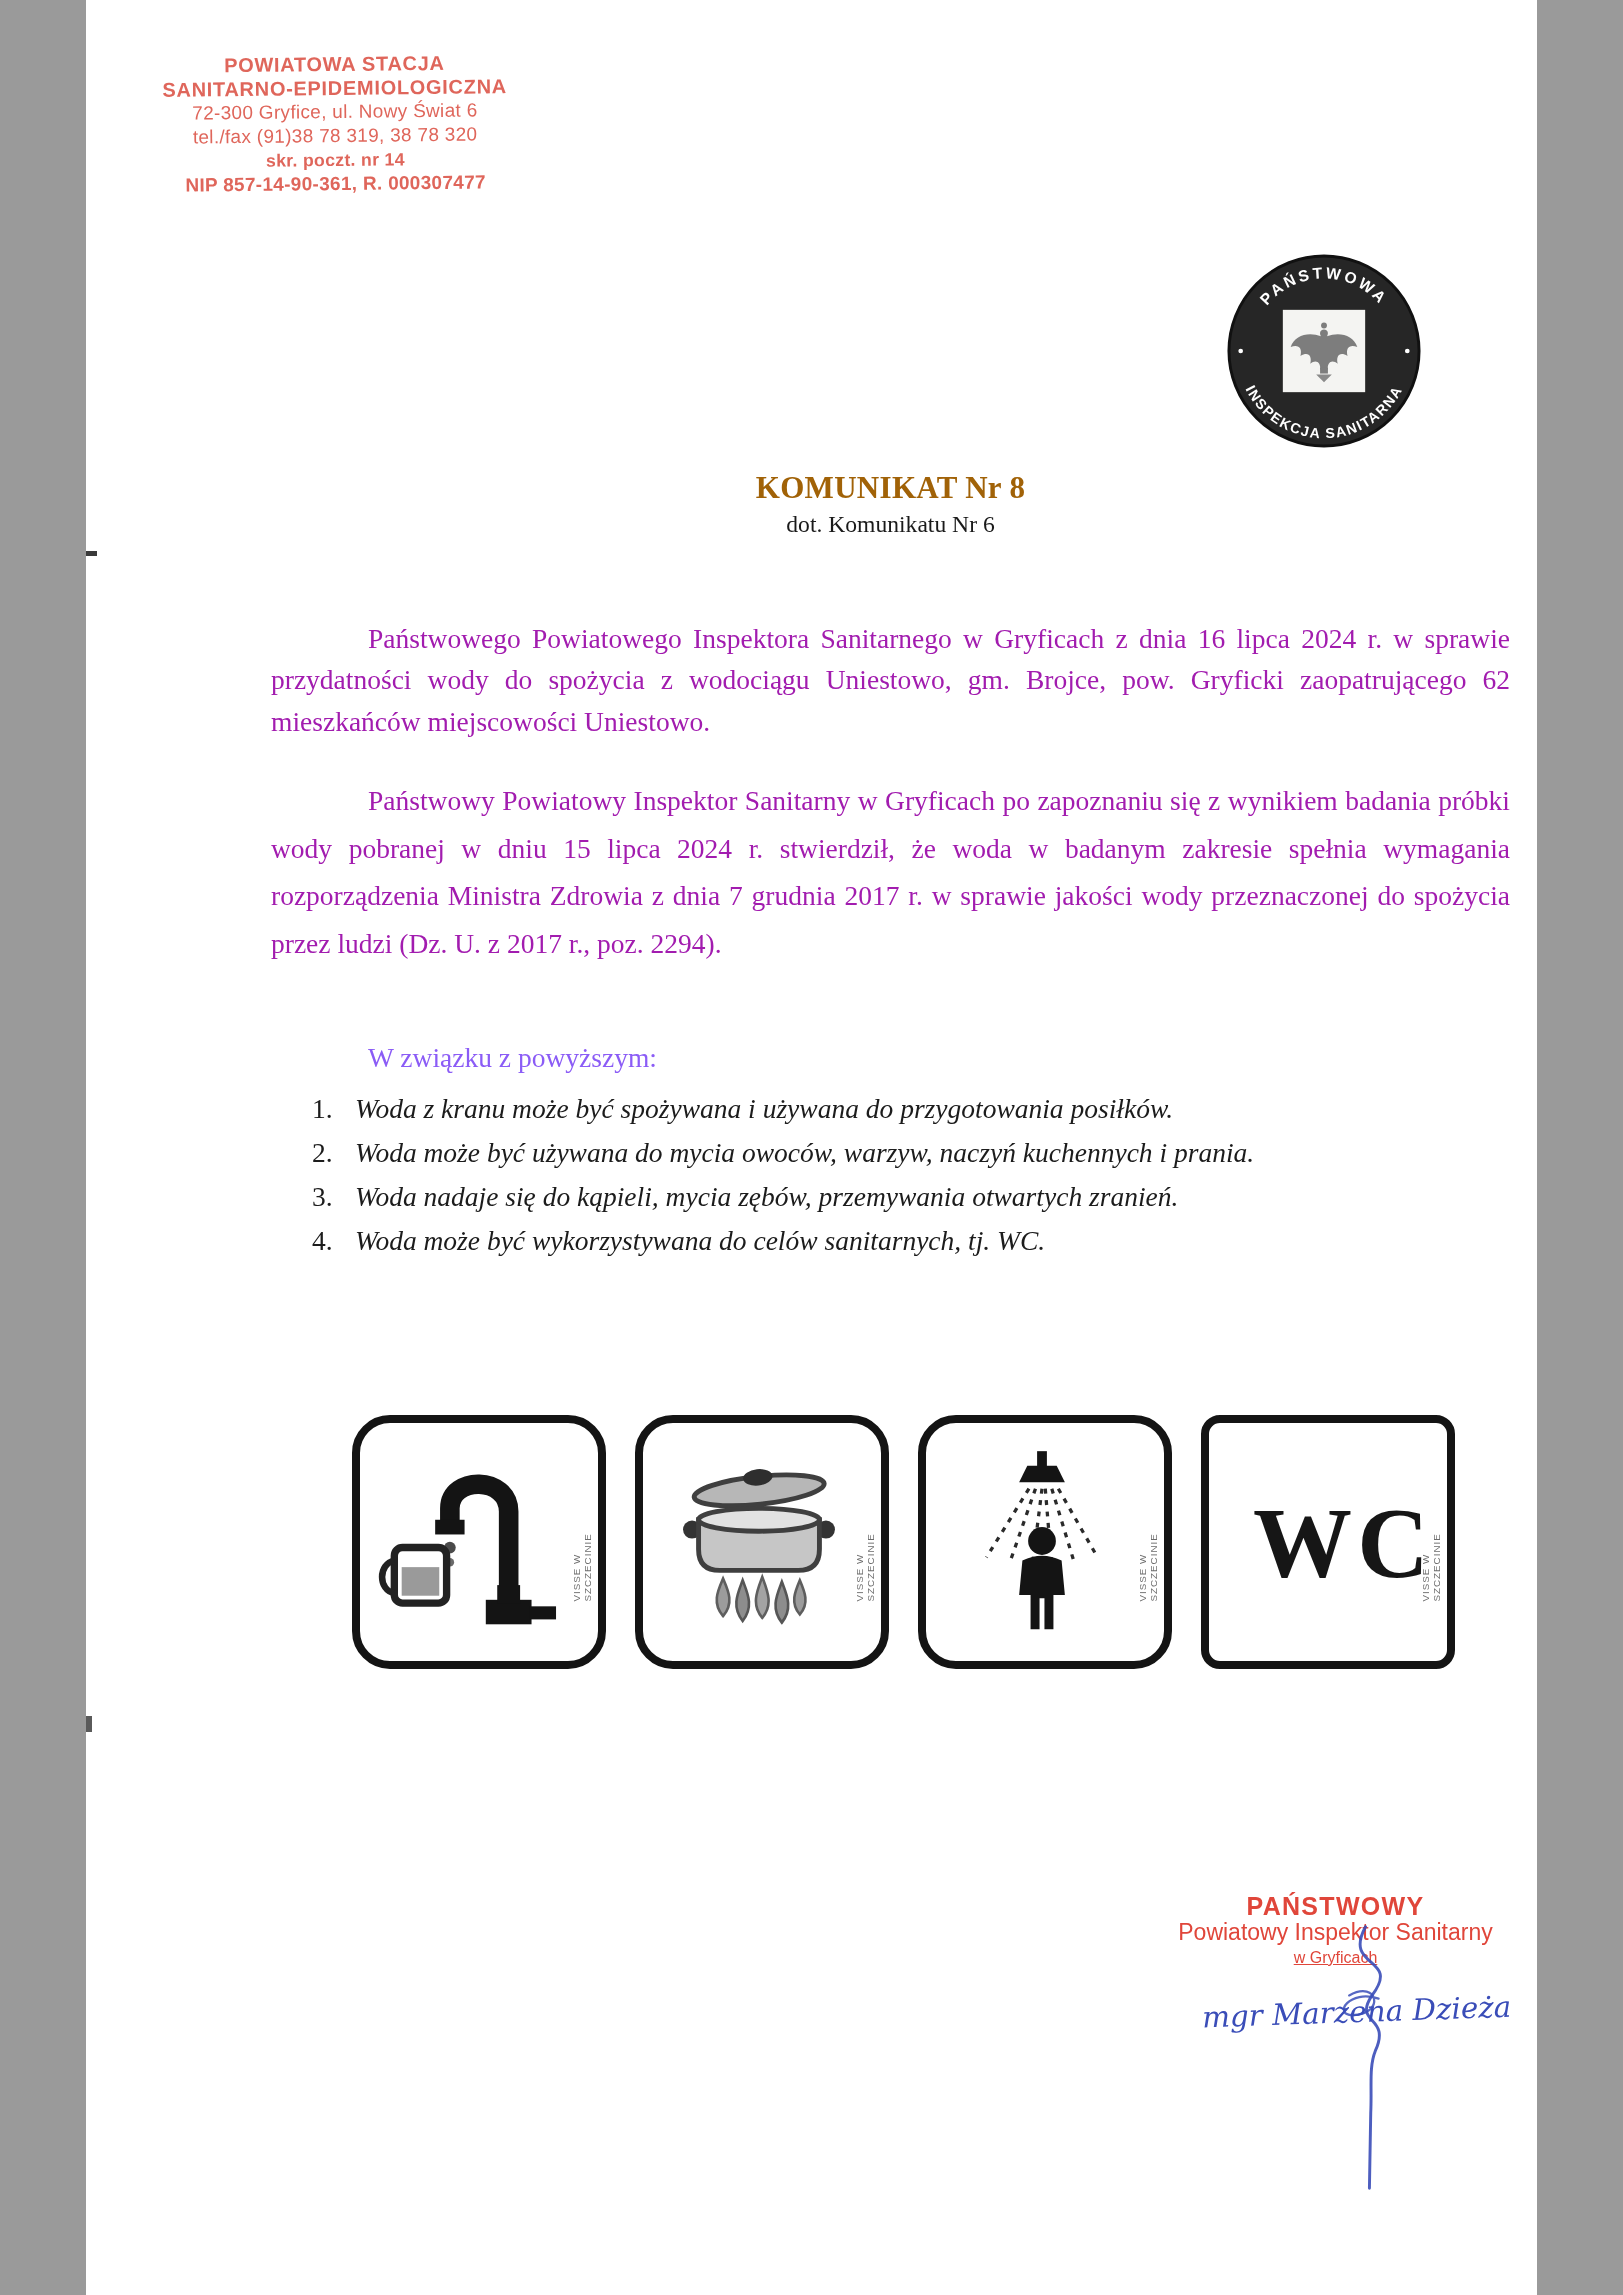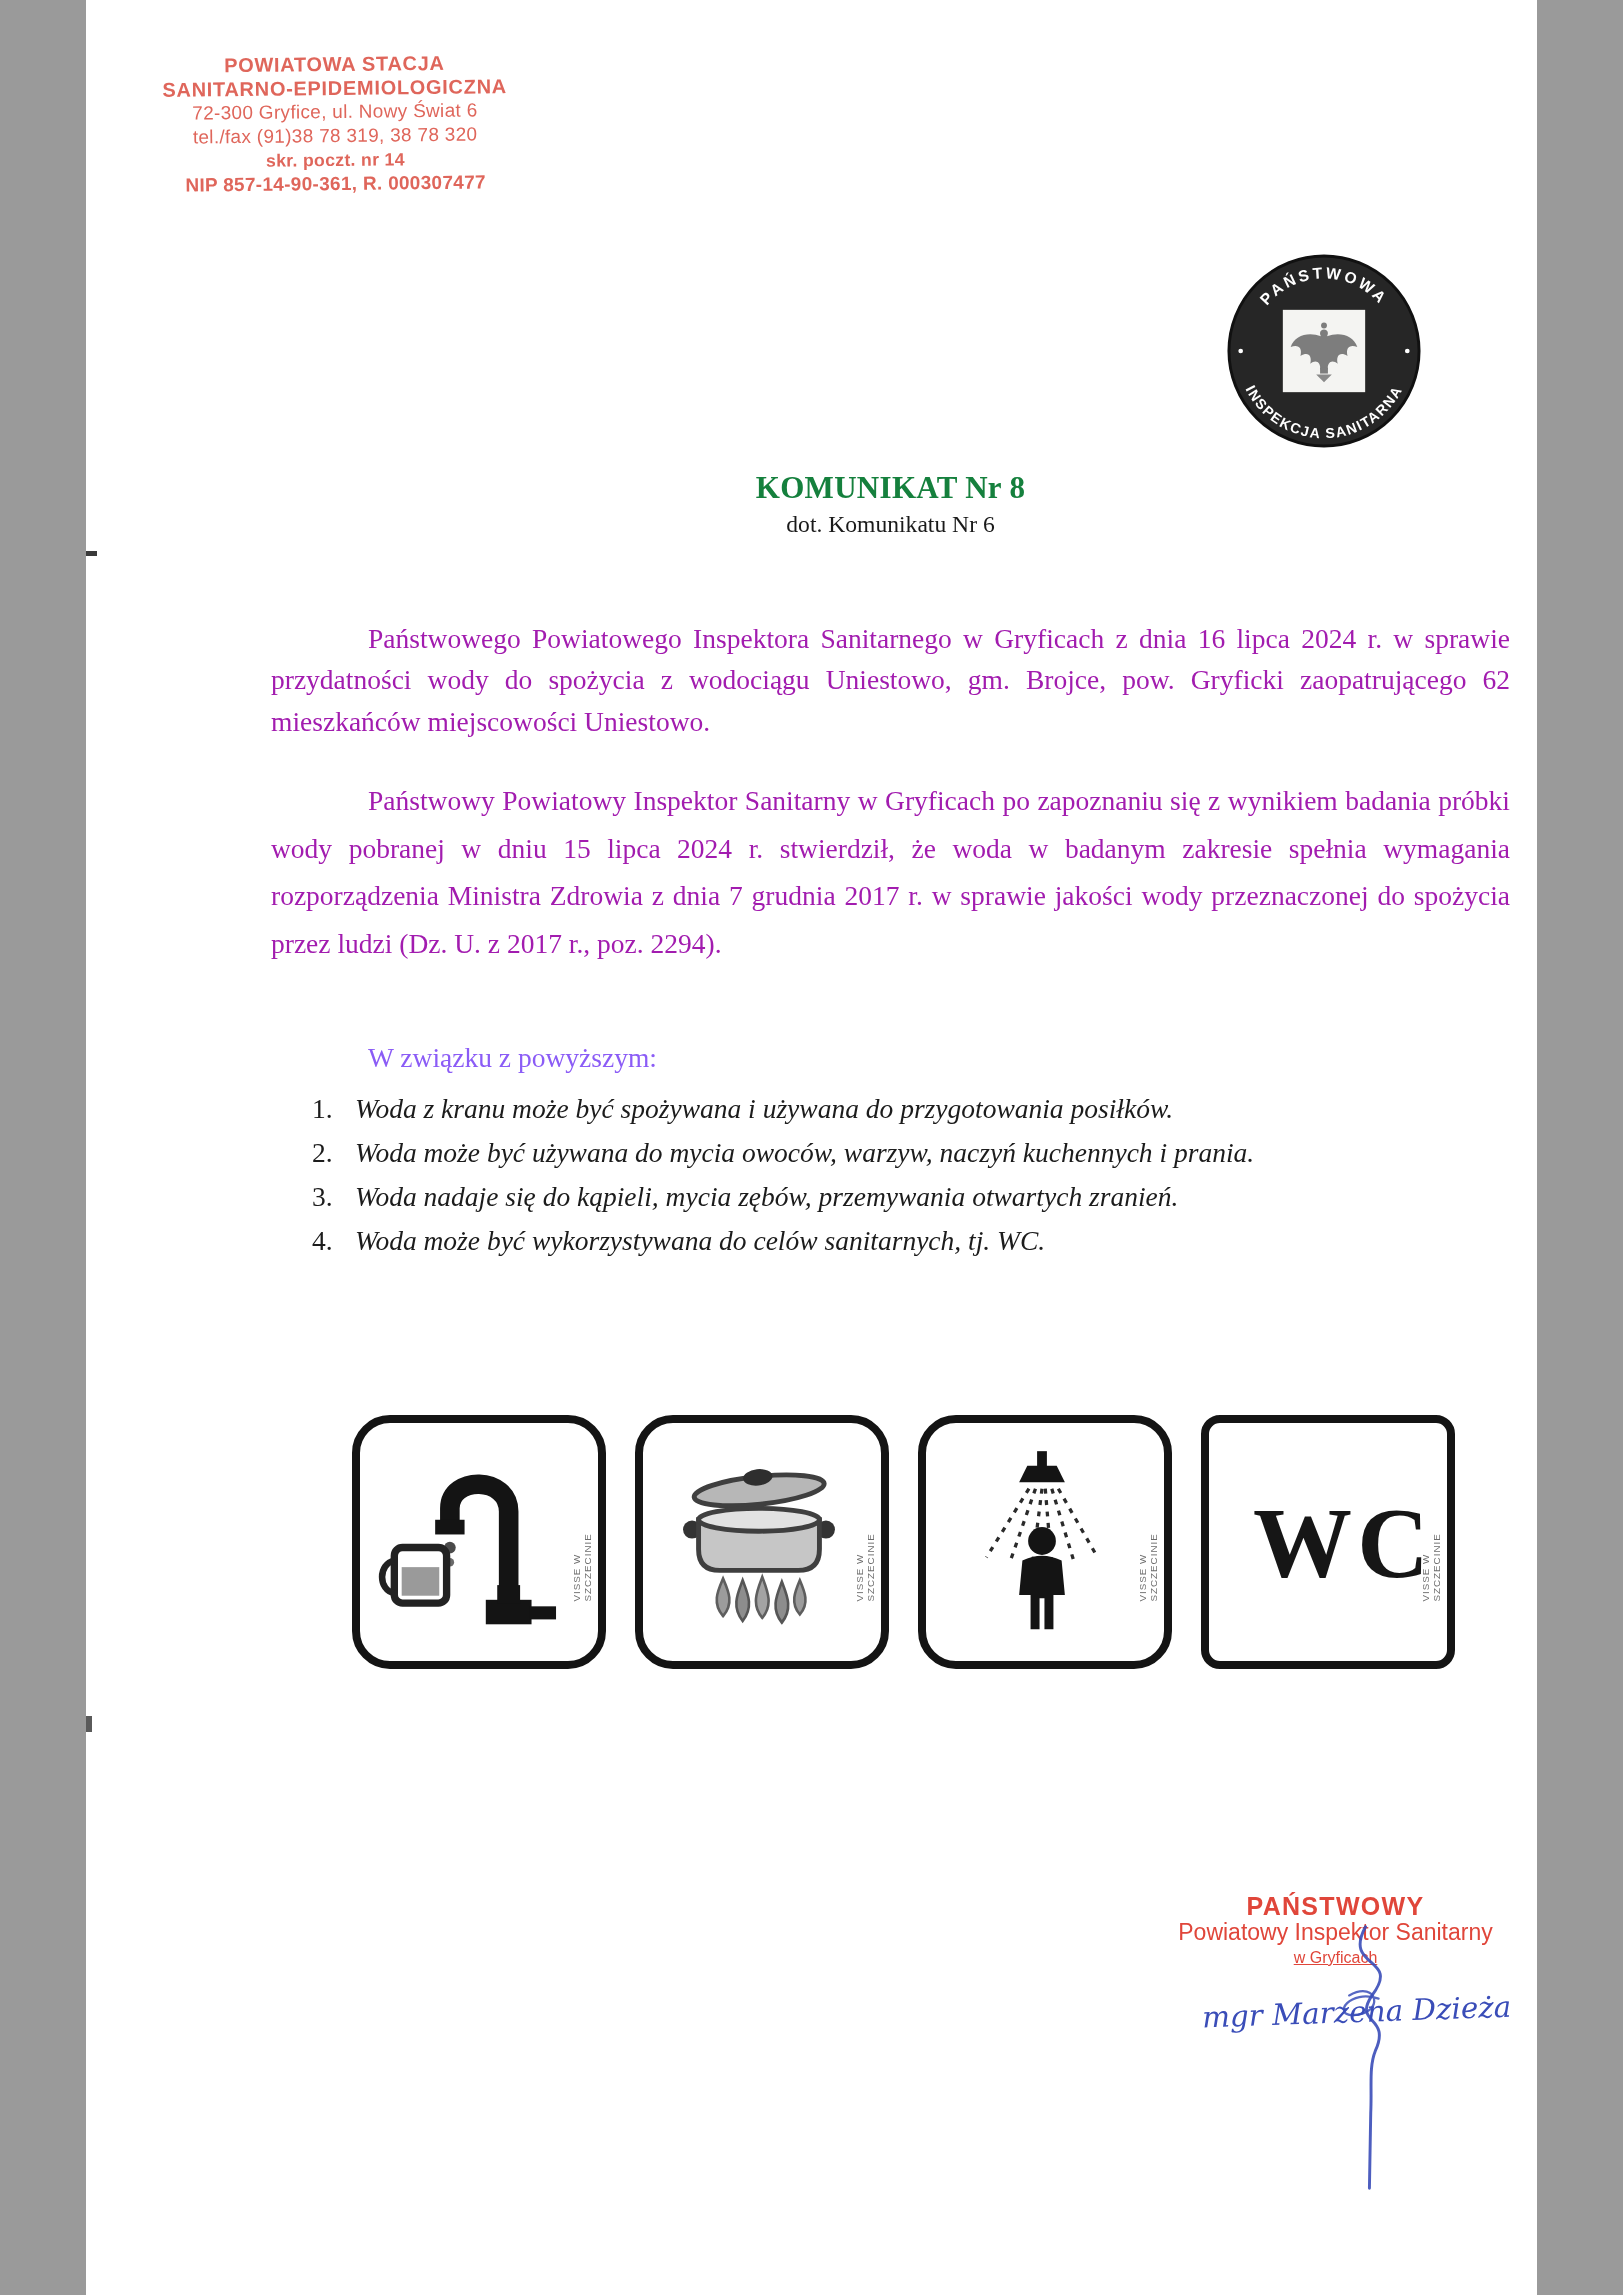--- a/index.html
+++ b/index.html
@@ -28,21 +28,21 @@
   .stamp-top .line:nth-child(1),
   .stamp-top .line:nth-child(2) { font-size:20px; font-weight:700; letter-spacing:0.7px; }
   .stamp-top .line:nth-child(5) { font-size:17.7px; font-weight:700; }
   .stamp-top .line:nth-child(6) { font-weight:700; }
 
   
   .seal { position:absolute; left:1140px; top:253px; width:196px; height:196px; }
 
   
   .title-block { position:absolute; left:185px; top:470px; width:1239px; text-align:center; }
-  .title-block h1 { font-size:31px; font-weight:700; letter-spacing:0.3px; color:#15803d; }
+  .title-block h1 { font-size:31px; font-weight:700; letter-spacing:0.3px; color:#a16207; }
   .title-block .sub { font-size:23.6px; margin-top:5.2px; color:#1a1a1a; }
 
   
   .para {
     position:absolute; left:185px; width:1239px;
     font-size:27.5px; color:#a21caf;
     text-align:justify; text-align-last:left;
     text-indent:97px;
   }
   .para1 { top:618px;  line-height:1.5; }

